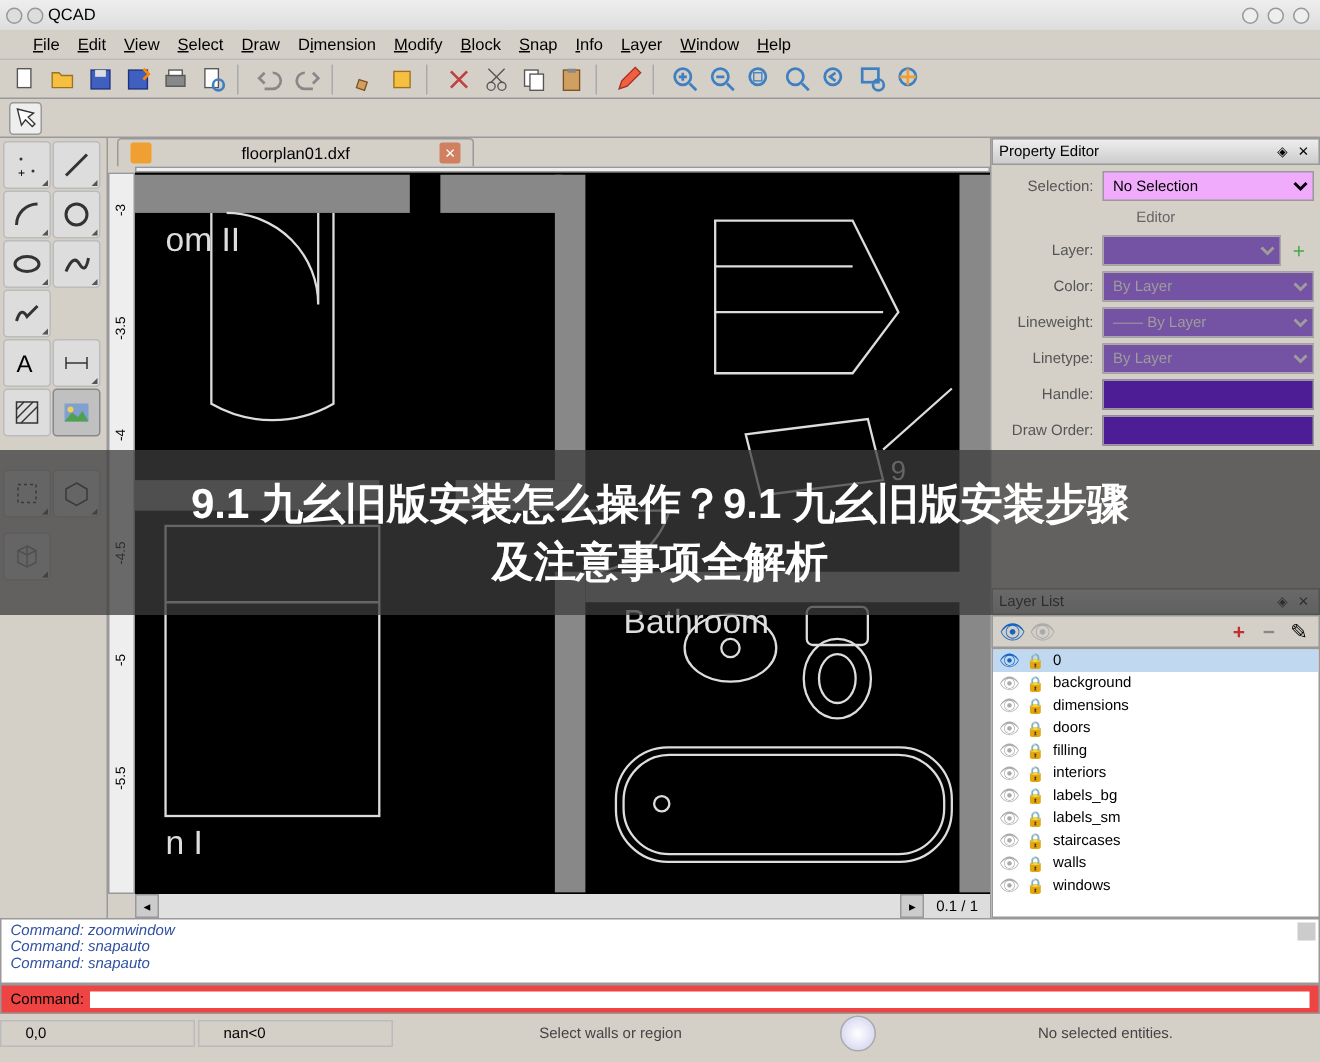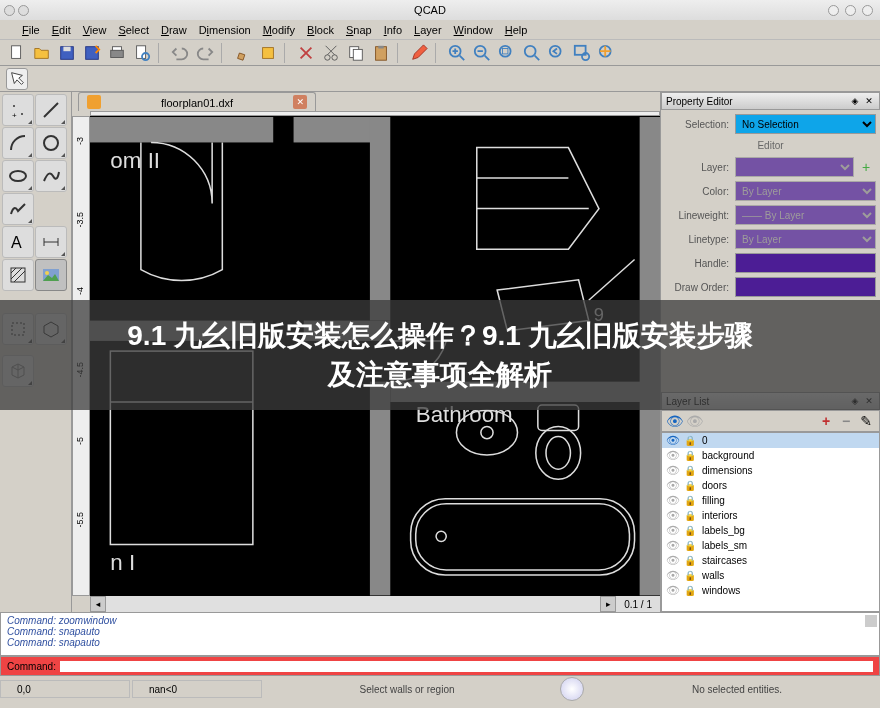--- a/index.html
+++ b/index.html
@@ -1,19 +1,19 @@
 <!DOCTYPE html>
 <html><head>
 <meta charset="utf-8">
 <style>
 * { margin:0; padding:0; box-sizing:border-box; font-family:sans-serif; }
 body { width:880px; height:708px; background:#d4d0c8; overflow:hidden; position:relative; font-size:11px; }
 .titlebar { height:20px; background:linear-gradient(to bottom,#eee,#ddd); display:flex; align-items:center; padding:0 4px; }
 .titlebar .wbtn { width:11px; height:11px; border-radius:50%; background:#ddd; border:1px solid #999; margin-right:3px; }
-.titlebar .title { flex:1; text-align:center; font-size:11px; }
+.titlebar .title { flex:1; font-size:11px; }
 .titlebar .wright { display:flex; gap:3px; }
 .titlebar .wright .wbtn { background:#eee; }
 .menubar { height:20px; display:flex; align-items:center; padding:0 18px; gap:4px; border-bottom:1px solid #bbb; }
 .menubar span { padding:2px 4px; cursor:default; }
 .menubar span u { text-decoration:underline; }
 .toolbar { height:26px; display:flex; align-items:center; padding:2px 6px; gap:3px; border-bottom:1px solid #999; }
 .tbtn { width:22px; height:22px; display:flex; align-items:center; justify-content:center; border-radius:3px; }
 .tbtn svg { width:18px; height:18px; }
 .tsep { width:6px; height:20px; border-left:1px solid #aaa; margin:0 2px; }
 .selrow { height:26px; display:flex; align-items:center; padding:2px 6px; border-bottom:1px solid #999; }
@@ -38,21 +38,21 @@
 .scroll-h .arrow { width:16px; height:16px; background:#ccc; border:1px solid #999; display:flex; align-items:center; justify-content:center; font-size:9px; }
 .scroll-h .track { flex:1; background:#e0e0e0; height:16px; }
 .scroll-h .pageinfo { padding:0 8px; font-size:10px; }
 .rightpanels { width:220px; background:#d4d0c8; border-left:1px solid #999; display:flex; flex-direction:column; }
 .panel-header { height:18px; background:linear-gradient(to bottom,#eee,#ccc); border:1px solid #999; padding:2px 4px; font-size:10px; display:flex; align-items:center; }
 .panel-header .spacer { flex:1; }
 .panel-header .pbtn { width:12px; height:12px; margin-left:2px; font-size:9px; display:flex; align-items:center; justify-content:center; }
 .prop-panel { flex:1; padding:4px; }
 .prop-row { display:flex; align-items:center; margin-bottom:4px; font-size:10px; }
 .prop-row .lbl { width:70px; text-align:right; padding-right:6px; color:#555; }
-.prop-row select,.prop-row input { flex:1; height:20px; border:1px solid #999; background:#0ea5e9; font-size:10px; padding:0 2px; }
+.prop-row select,.prop-row input { flex:1; height:20px; border:1px solid #999; background:#f0abfc; font-size:10px; padding:0 2px; }
 .prop-row select:disabled,.prop-row input:disabled { background:#4c1d95; color:#888; }
 .general-hdr { text-align:center; color:#666; font-size:10px; margin:6px 0; }
 .add-btn { width:20px; height:20px; margin-left:2px; font-size:14px; color:#4a4; display:flex; align-items:center; justify-content:center; }
 .layer-panel { height:220px; display:flex; flex-direction:column; }
 .layer-toolbar { height:22px; display:flex; align-items:center; padding:2px 4px; gap:2px; border:1px solid #999; }
 .layer-toolbar .lsep { flex:1; }
 .layer-toolbar .licon { width:18px; height:18px; display:flex; align-items:center; justify-content:center; font-size:14px; }
 .layer-list { flex:1; background:#fff; border:1px solid #999; overflow-y:auto; }
 .layer-item { display:flex; align-items:center; padding:1px 4px; gap:4px; font-size:10px; height:15px; }
 .layer-item.sel { background:#c0d8f0; }

